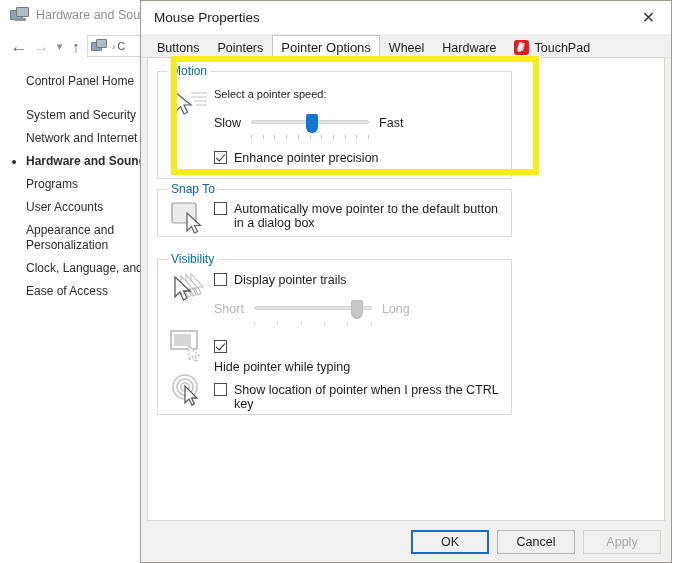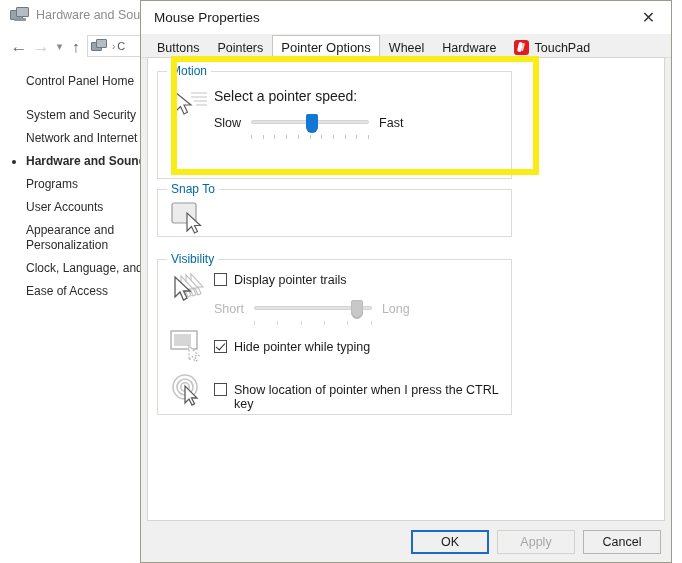--- a/index.html
+++ b/index.html
@@ -279,21 +279,21 @@
     padding: 0 4px;
     font-size: 12px;
     color: #0369a1;
     white-space: nowrap;
   }
   #group-motion   { left: 9px;  top: 13px;  width: 355px; height: 108px; }
   #group-snapto   { left: 9px;  top: 131px; width: 355px; height: 48px;  }
   #group-vis      { left: 9px;  top: 201px; width: 355px; height: 156px; }
 
   .row-label {
-    font-size: 14px;
+    font-size: 11px;
     color: #1a1a1a;
   }
 
   
   .cb {
     width: 13px; height: 13px;
     border: 1px solid #4a4a4a;
     background: #ffffff;
     box-sizing: border-box;
     position: relative;
@@ -519,32 +519,40 @@
                 <i></i>
                 <i></i>
                 <i></i>
                 <i></i>
                 <i></i>
             </span>
           </span>
           <span class="endlabel" style="margin-top:2px;">Fast</span>
         </div>
 
+        <div class="cb-row" style="position:absolute;left:56px;top:79px;">
+          <span class="cb checked"></span>
+          <span class="txt">Enhance pointer precision</span>
+        </div>
       </div>
 
       <div class="group" id="group-snapto">
         <span class="group-title">Snap To</span>
 
         <div style="position:absolute;left:13px;top:12px;">
           <svg width="36" height="32" viewBox="0 0 36 32">
             <rect x="1" y="1" width="24" height="20" rx="2" fill="#ececec" stroke="#9a9a9a" stroke-width="1.2"></rect>
             <path d="M16 11 L16 29 L20.5 24.5 L23.5 31 L26.5 29.5 L23.5 23.5 L29.5 23.5 Z" fill="#ffffff" stroke="#5c5c5c" stroke-width="1.2"></path>
           </svg>
         </div>
 
+        <div class="cb-row" style="position:absolute;left:56px;top:12px;width:285px;">
+          <span class="cb"></span>
+          <span class="txt">Automatically move pointer to the default button in a dialog box</span>
+        </div>
       </div>
 
       <div class="group" id="group-vis">
         <span class="group-title">Visibility</span>
 
         <div style="position:absolute;left:11px;top:12px;">
           <svg width="40" height="34" viewBox="0 0 40 34">
             <g fill="#ffffff" stroke="#bdbdbd" stroke-width="1.1">
               <path d="M22 2 L22 20 L26 16 L29 23 L32 21.5 L29 15 L34 15 Z"></path>
               <path d="M17 3 L17 21 L21 17 L24 24 L27 22.5 L24 16 L29 16 Z"></path>
@@ -577,21 +585,21 @@
         </div>
 
         <div style="position:absolute;left:12px;top:70px;">
           <svg width="38" height="34" viewBox="0 0 38 34">
             <rect x="1" y="1" width="26" height="18" fill="#ffffff" stroke="#9a9a9a" stroke-width="1.1"></rect>
             <rect x="4" y="4" width="17" height="12" fill="#d6d6d6"></rect>
             <path d="M19 16 L19 30 L22.5 26.5 L25 31.5 L27 30.5 L24.5 25.8 L29 25.8 Z" fill="#ffffff" stroke="#b0b0b0" stroke-width="1.1" stroke-dasharray="2,1.6"></path>
           </svg>
         </div>
 
-        <div class="cb-row" style="position:absolute;left:56px;top:80px;">
+        <div class="cb-row" style="position:absolute;left:56px;top:80px;flex-direction:column;">
           <span class="cb checked"></span>
           <span class="txt">Hide pointer while typing</span>
         </div>
 
         <div style="position:absolute;left:12px;top:113px;">
           <svg width="38" height="34" viewBox="0 0 38 34">
             <g fill="none" stroke="#c4c4c4" stroke-width="1.6">
               <circle cx="15" cy="14" r="12"></circle>
               <circle cx="15" cy="14" r="8"></circle>
               <circle cx="15" cy="14" r="4.2"></circle>
@@ -603,21 +611,21 @@
         <div class="cb-row" style="position:absolute;left:56px;top:123px;">
           <span class="cb"></span>
           <span class="txt">Show location of pointer when I press the CTRL key</span>
         </div>
       </div>
 
     </div>
 
     <div class="btnbar">
       <div class="btn default">OK</div>
+      <div class="btn">Cancel</div>
       <div class="btn disabled">Apply</div>
-      <div class="btn">Cancel</div>
     </div>
 
   </div>
 
   <div class="highlight-box" style="border-color: rgb(249, 236, 23);"></div>
 
 </div>
 
 </body></html>

